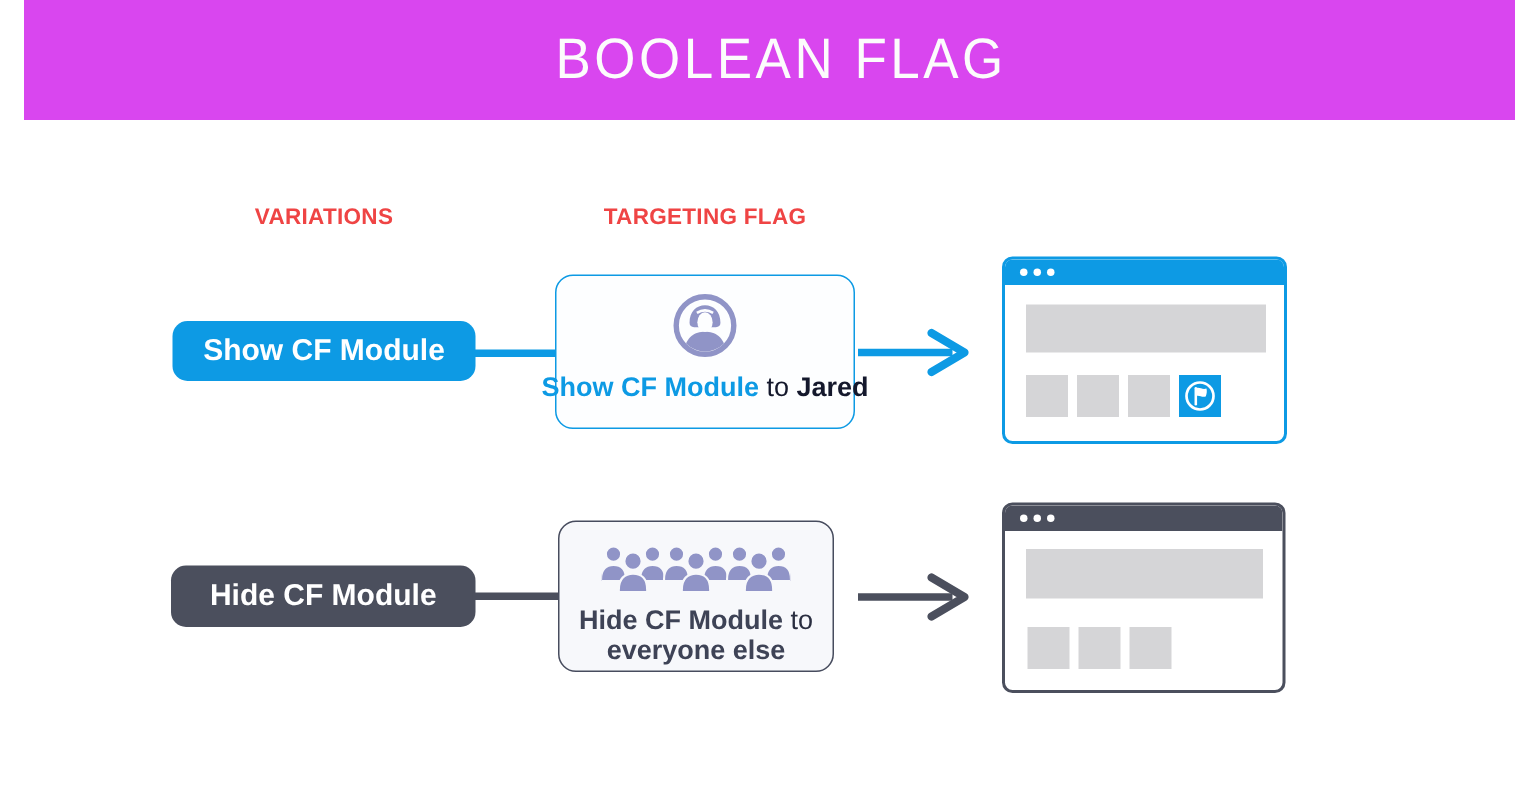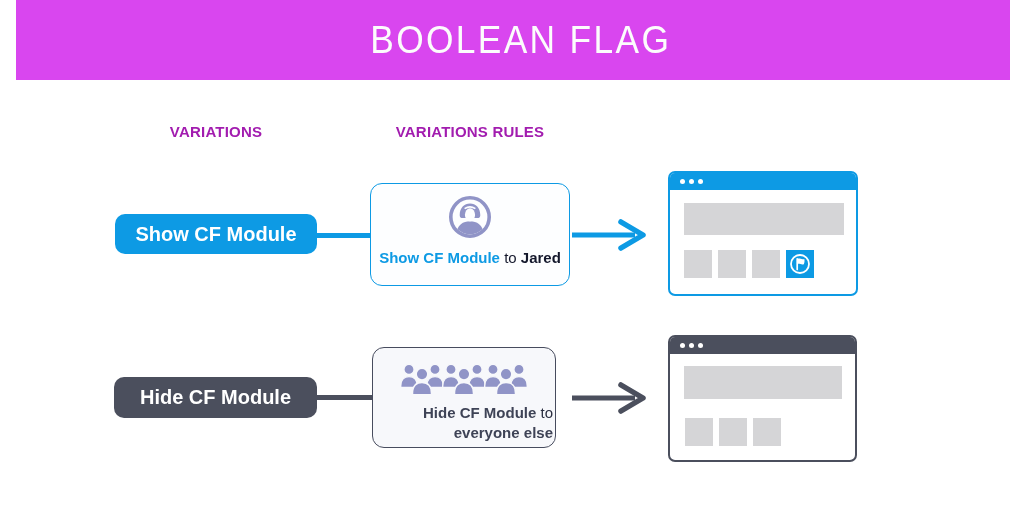--- a/index.html
+++ b/index.html
@@ -31,27 +31,27 @@
     font-size: 38px;
     font-weight: 400;
     letter-spacing: 2.5px;
     transform: scaleX(0.93);
     transform-origin: center;
   }
 
   
   .col-head {
     position: absolute;
-    top: 123px;
+    top: 136px;
     height: 18px;
     text-align: center;
     font-size: 15px;
     font-weight: 700;
     letter-spacing: 0.2px;
-    color: #a21caf;
+    color: #ef4444;
   }
   .col-head.variations { left: 115px; width: 202px; }
   .col-head.targeting  { left: 370px; width: 200px; }
   .col-head.results    { left: 668px; width: 190px; }
 
   
   .pill {
     position: absolute;
     display: flex;
     align-items: center;
@@ -89,23 +89,23 @@
   .card.dark {
     left: 372px; top: 347px; width: 184px; height: 101px;
     background: #F7F8FB;
     border: 1.5px solid #474C5E;
   }
   .card.blue .icon-wrap { margin-top: 10px; height: 46px; }
   .card.dark .icon-wrap { margin-top: 15px; height: 34px; }
 
   .rule-text {
     margin-top: 6px;
-    font-size: 15px;
+    font-size: 18px;
     line-height: 20px;
-    text-align: right;
+    text-align: center;
     color: #14182C;
     width: 178px;
   }
   .card.blue .rule-text { white-space: nowrap; width: auto; margin-top: 8px; }
   .rule-action { font-weight: 700; }
   .blue-text { color: #0D9AE4; }
   .dark-text { color: #3E4356; }
   .rule-audience { font-weight: 700; }
   .card.dark .rule-text { color: #2A2E40; }
 
@@ -160,21 +160,21 @@
 </head>
 <body>
 
 <div class="canvas">
 
   <div class="banner">
     <h1>BOOLEAN FLAG</h1>
   </div>
 
   <div class="col-head variations">VARIATIONS</div>
-  <div class="col-head targeting">VARIATIONS RULES</div>
+  <div class="col-head targeting">TARGETING FLAG</div>
 
   <button class="pill blue">Show CF Module</button>
   <div class="conn c1"></div>
 
   <div class="card blue">
     <div class="icon-wrap">
       <svg width="46" height="46" viewBox="0 0 46 46">
         <defs>
             <clipPath id="uclip">
               <circle cx="23" cy="23" r="17.4"></circle>

